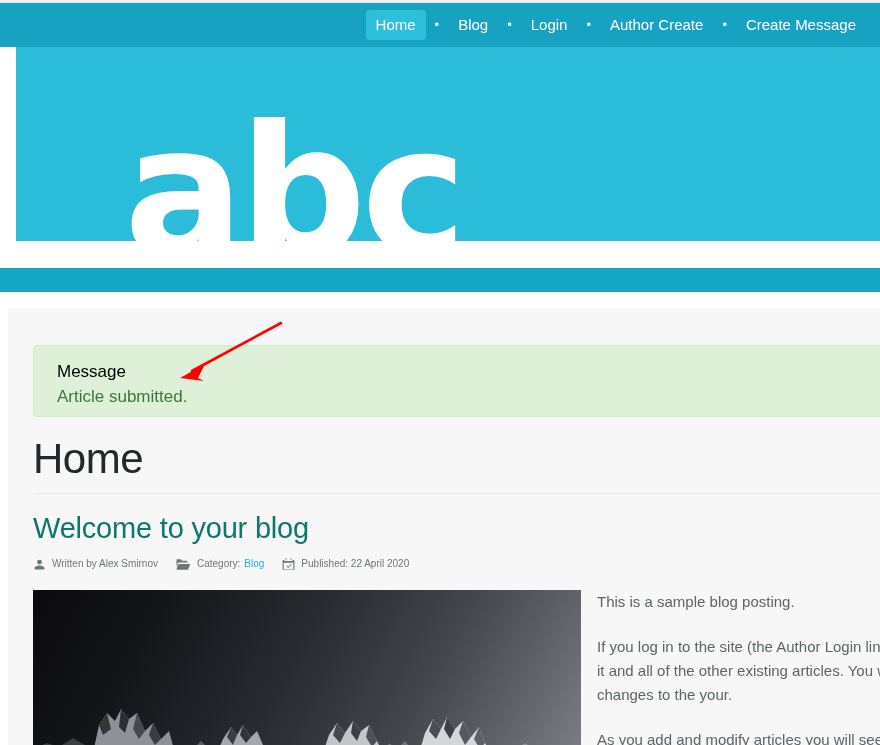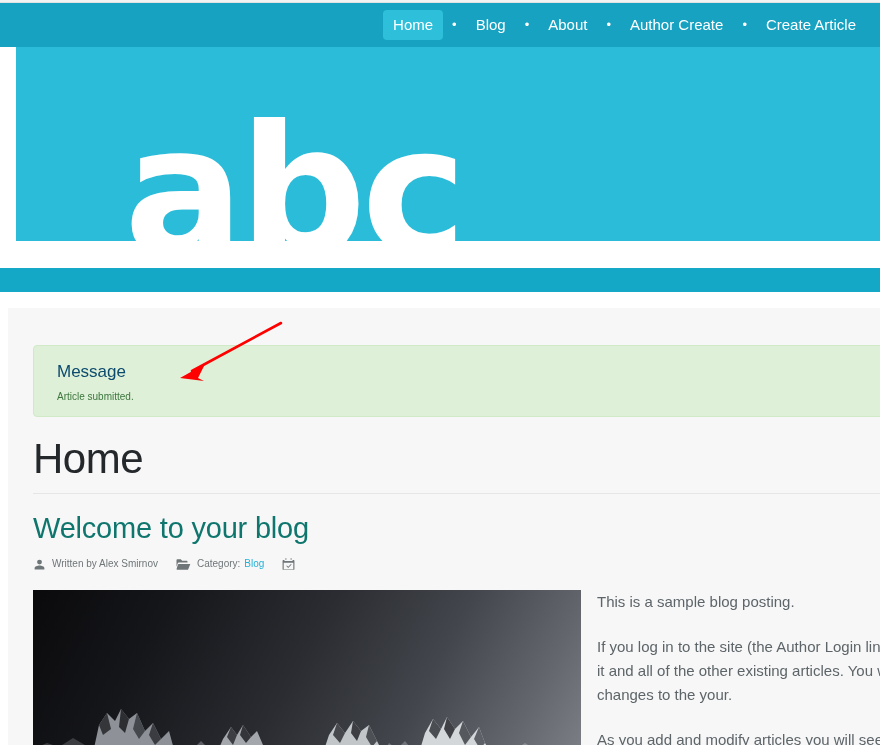--- a/index.html
+++ b/index.html
@@ -85,25 +85,25 @@
 
   
   .alert {
     position:absolute; left:25px; top:37px; width:880px; height:72px;
     background:#dff0d8;
     border:1px solid #d0e9c6;
     border-radius:4px;
   }
   .alert-title {
     position:absolute; left:23px; top:16px;
-    color:#0c4a6e; font-size:17px; font-weight:400; line-height:20px;
+    color:#000000; font-size:17px; font-weight:400; line-height:20px;
   }
   .alert-text {
     position:absolute; left:23px; top:42px;
-    color:#3c763d; font-size:10px; line-height:17px;
+    color:#3c763d; font-size:17px; line-height:17px;
   }
 
   
   .page-title {
     position:absolute; left:25px; top:127px;
     color:#24282b; font-size:42px; font-weight:400; line-height:48px;
     letter-spacing:-0.5px;
   }
   .title-rule {
     position:absolute; left:25px; top:185px; width:880px; height:1px;
@@ -167,33 +167,33 @@
       <li class="nav-item">
         <span class="nav-sep">•</span>
       </li>
       <li class="nav-item">
         <a class="nav-link">Blog</a>
       </li>
       <li class="nav-item">
         <span class="nav-sep">•</span>
       </li>
       <li class="nav-item">
-        <a class="nav-link">About</a>
+        <a class="nav-link">Login</a>
       </li>
       <li class="nav-item">
         <span class="nav-sep">•</span>
       </li>
       <li class="nav-item">
         <a class="nav-link">Author Create</a>
       </li>
       <li class="nav-item">
         <span class="nav-sep">•</span>
       </li>
       <li class="nav-item">
-        <a class="nav-link">Create Article</a>
+        <a class="nav-link">Create Message</a>
       </li>
     </ul>
   </nav>
 
   <header class="banner">
     <div class="logo">abc</div>
   </header>
   <div class="banner-footer"></div>
   <div class="white-gap"></div>
 
@@ -228,20 +228,21 @@
         <span>Category:</span>
         <a class="meta-link">Blog</a>
       </span>
 
       <span class="meta-item">
         <span class="meta-icon">
           <svg width="13" height="13" viewBox="0 0 16 16">
               <path d="M4.2 0.4h1.2v1.6H4.2V.4zm6.4 0h1.2v1.6h-1.2V.4zM1.6 2.4h1.4v1.2h10V2.4h1.4c.5 0 .9.4.9.9v10.4c0 .5-.4.9-.9.9H1.6a.9.9 0 0 1-.9-.9V3.3c0-.5.4-.9.9-.9zm.5 3.3v8h11.8v-8H2.1zm8.9 1.6.85.85-4.2 4.2-2.4-2.4.85-.85 1.55 1.55 3.35-3.35z"></path>
             </svg>
         </span>
+        <span>Published: 22 April 2020</span>
       </span>
     </div>
 
     <div class="article-body">
 
       <div class="thumb">
         <div class="thumb-sky"></div>
         <svg class="thumb-peaks" viewBox="0 0 548 70" preserveAspectRatio="none">
           <path d="M0 70 L0 66 L14 60 L26 64 L40 55 L52 62 L60 70 Z" fill="#3b3d41"></path>
           <path d="M60 70 L66 42 L74 30 L82 38 L88 26 L96 36 L104 30 L112 48 L120 40 L128 56 L136 48 L142 70 Z" fill="#8e9298"></path>

